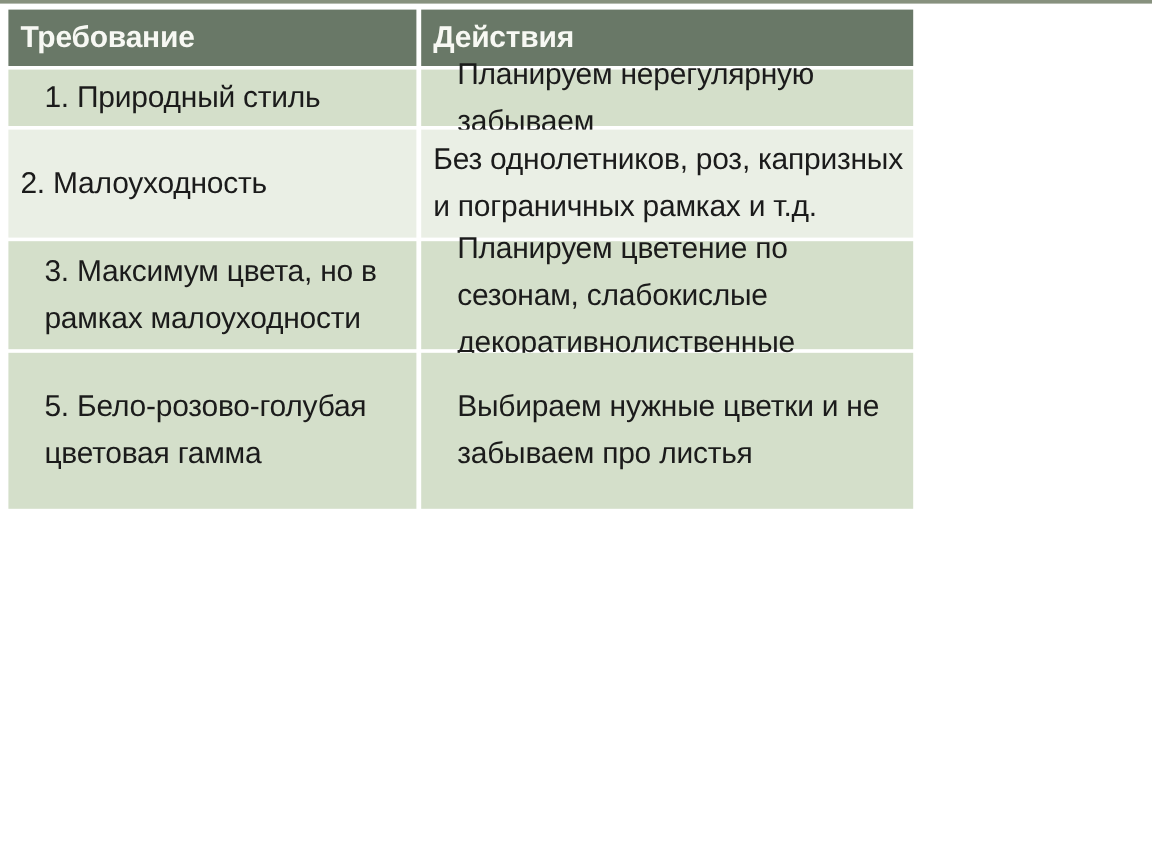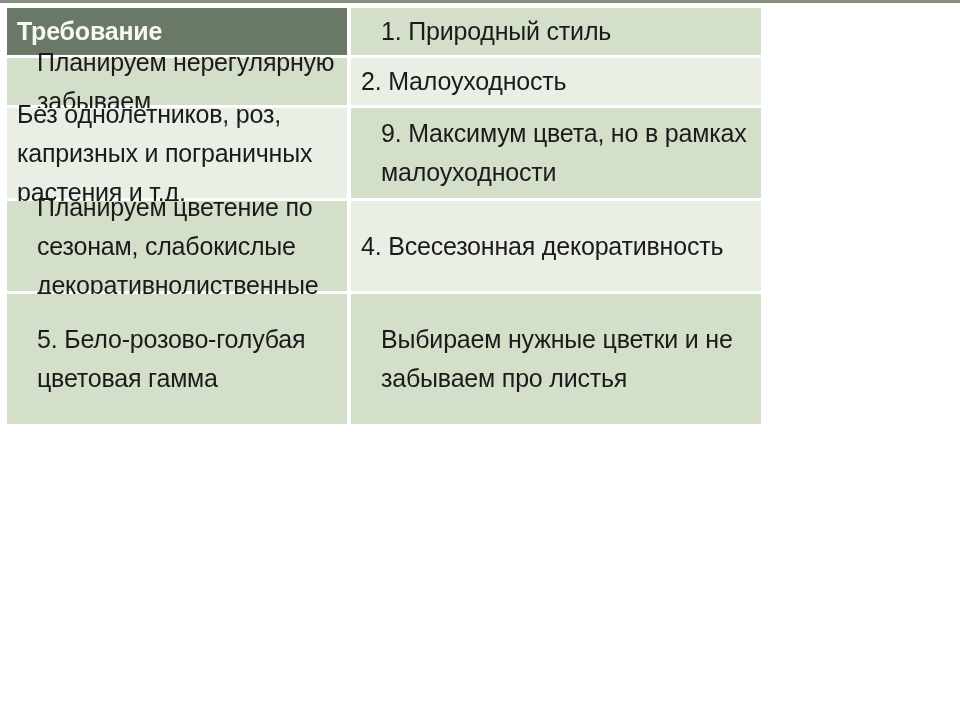--- a/index.html
+++ b/index.html
@@ -64,30 +64,30 @@
 </style>
 </head>
 <body>
 
 <div class="page">
   <div class="top-strip"></div>
 
   <div class="table">
 
     <div class="cell header">Требование</div>
+    <div class="cell header">Действия</div>
 
     <div class="cell odd">1. Природный стиль</div>
     <div class="cell odd">Планируем нерегулярную забываем</div>
 
     <div class="cell even">2. Малоуходность</div>
-    <div class="cell even">Без однолетников, роз, капризных и пограничных растения и т.д.</div>
+    <div class="cell even">Без однолетников, роз, капризных и пограничных рамках и т.д.</div>
 
-    <div class="cell odd">9. Максимум цвета, но в рамках малоуходности</div>
+    <div class="cell odd">3. Максимум цвета, но в рамках малоуходности</div>
     <div class="cell odd">Планируем цветение по сезонам, слабокислые декоративнолиственные</div>
 
-    <div class="cell even">4. Всесезонная декоративность</div>
 
     <div class="cell odd">5. Бело-розово-голубая цветовая гамма</div>
     <div class="cell odd">Выбираем нужные цветки и не забываем про листья</div>
 
 
   </div>
 </div>
 
 </body></html>

